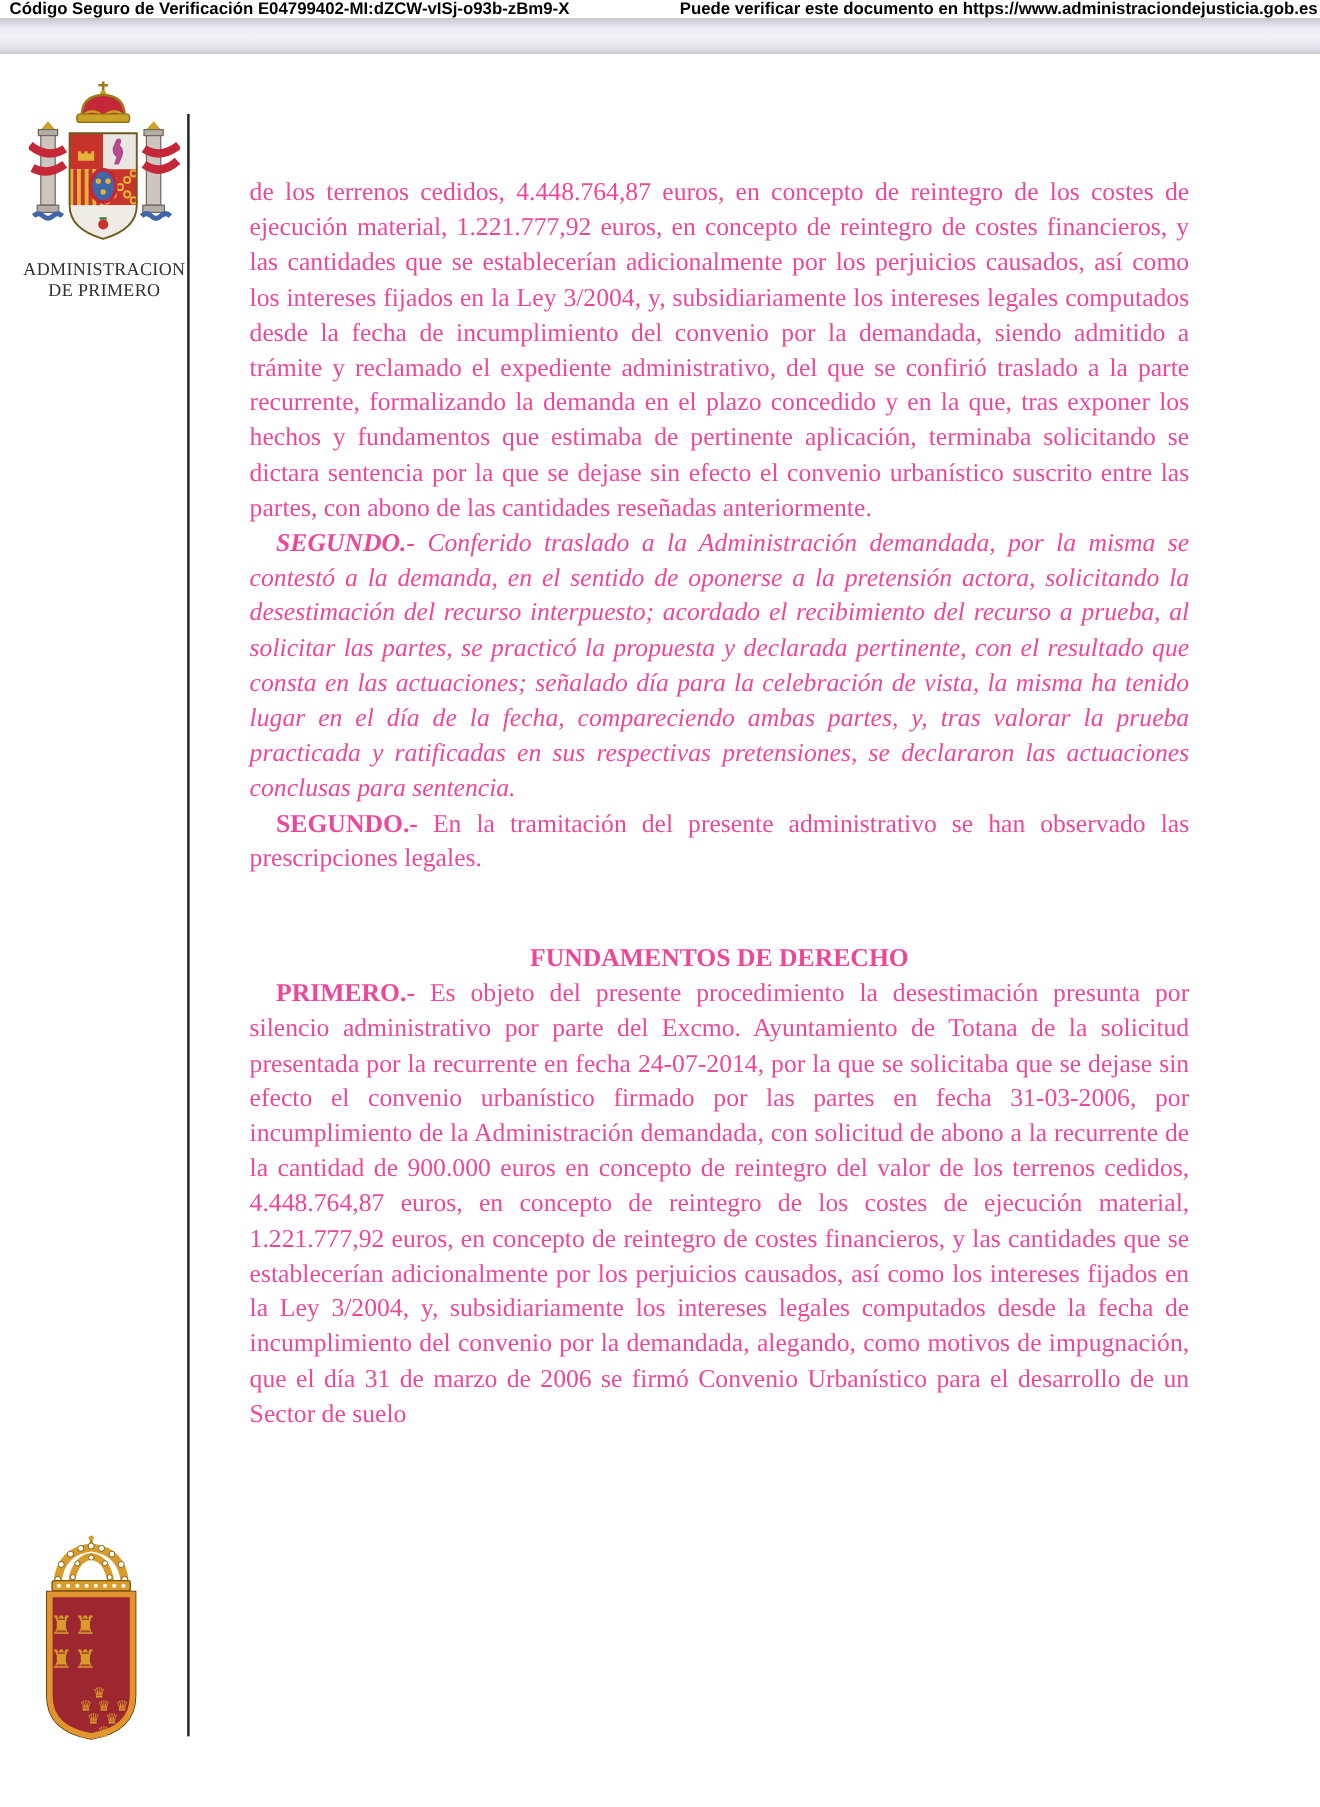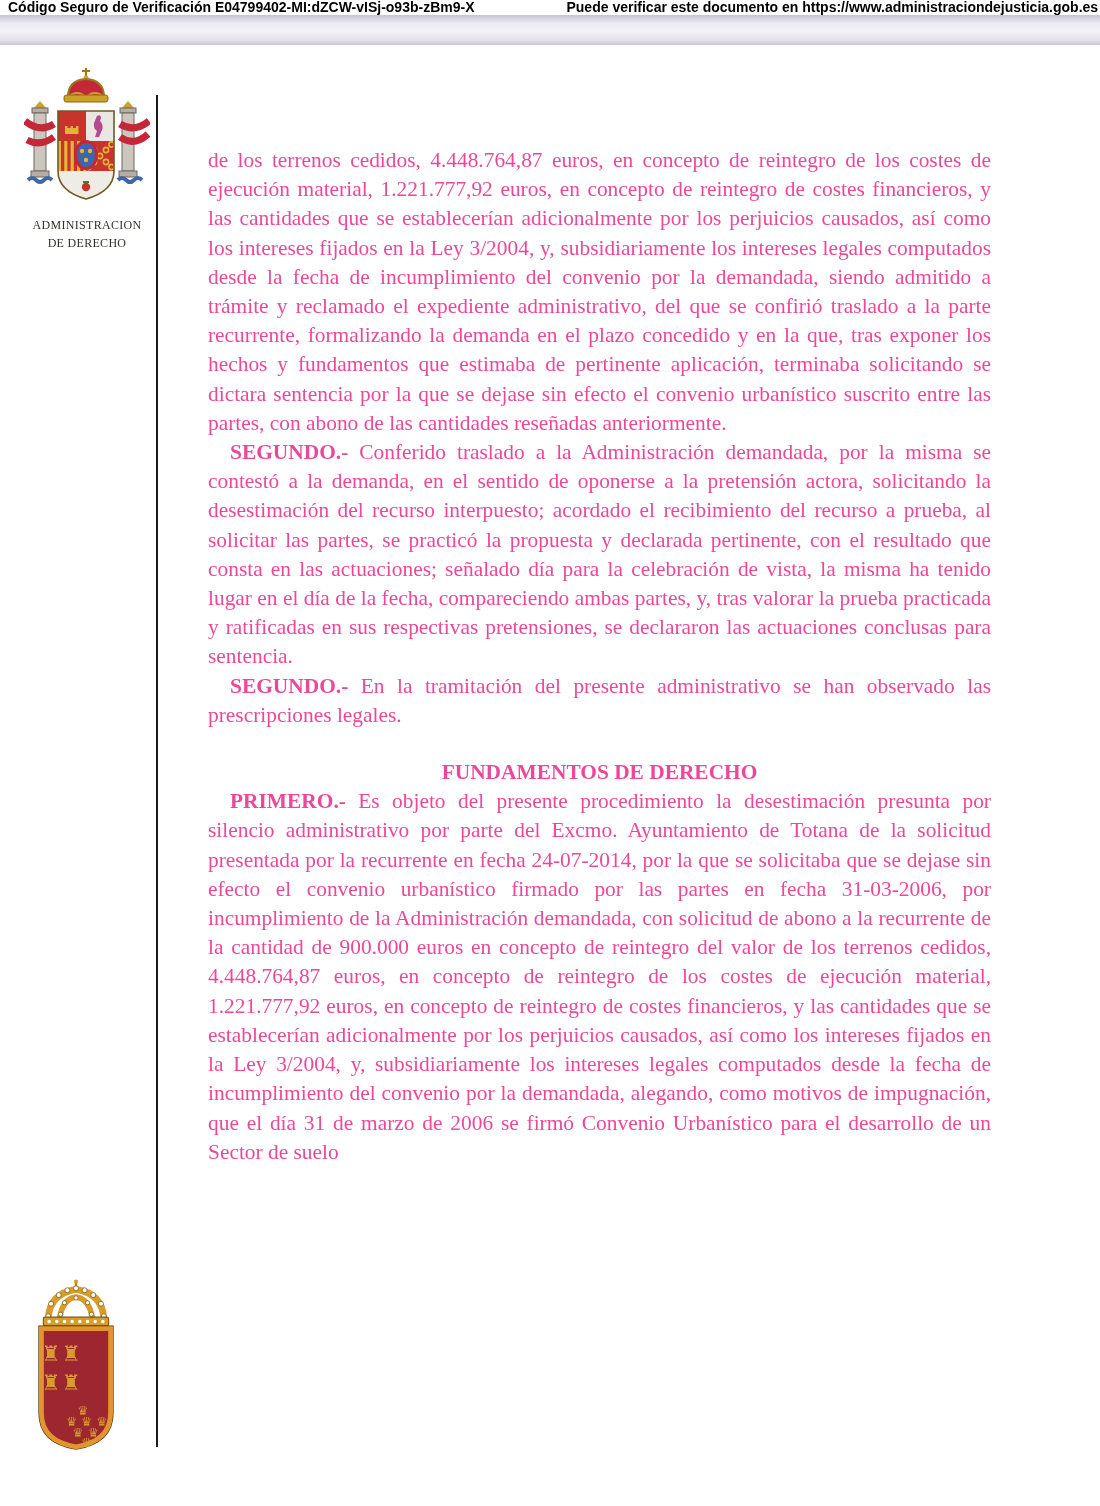--- a/index.html
+++ b/index.html
@@ -16,32 +16,32 @@
   .csv-bar .code   { margin-left:8px; }
   .csv-bar .verify { margin-left:44px;padding-left:48px; }
   
   .gray-band {
     position:absolute; top:15px; left:0; width:100%; height:30px;
     background:linear-gradient(180deg,#c7c4cf 0%,#edebf3 28%,#f4f2f8 55%,#e3e0e9 84%,#cbc8d3 100%);
   }
   
   .emblem-spain  { position:absolute; left:24px;  top:66px;   width:126px; height:150px; }
   .org-label     { position:absolute; left:6px;   top:216px;  width:162px; text-align:center;
-                   font-size:12px; line-height:18px; color:#34302c; letter-spacing:.3px; }
+                   font-size:15px; line-height:18px; color:#34302c; letter-spacing:.3px; }
   .emblem-murcia { position:absolute; left:28px;  top:1276px; width:96px;  height:186px; }
   .divider       { position:absolute; left:156px; top:95px;   width:2px;   height:1352px; background:#1c1c1c; }
   
   .doc {
     position:absolute; left:208px; top:146px; width:783px;
     font-size:21.4px; line-height:29.2px; text-align:justify; color:#ec4899;
   }
   .doc p  { margin:0; }
-  .p-seg  { margin-top:28px; text-indent:22px; }
+  .p-seg  { margin-top:28px; text-indent:22px;font-style:italic; }
   .p-ter  { margin-top:29px; text-indent:22px; }
-  .doc h2 { margin:28px 0 0 0; font-size:21.4px; line-height:29.2px; text-align:center; font-weight:bold; }
+  .doc h2 { margin:54px 0 0 0; font-size:21.4px; line-height:29.2px; text-align:center; font-weight:bold; }
   .p-pri  { margin-top:56px; text-indent:22px; }
   .doc strong { font-weight:bold; }
 </style>
 </head>
 <body>
 
 <div class="page">
 
   <header class="csv-bar">
     <span class="code">Código Seguro de Verificación E04799402-MI:dZCW-vISj-o93b-zBm9-X</span>
@@ -117,21 +117,21 @@
       <g fill="#e3b33a">
           <circle cx="58" cy="85" r="2.2"></circle>
           <circle cx="66" cy="85" r="2.2"></circle>
           <circle cx="62" cy="94" r="2.2"></circle>
         </g>
     </g>
   </svg>
 
   <div class="org-label">
     <div>ADMINISTRACION</div>
-    <div>DE DERECHO</div>
+    <div>DE PRIMERO</div>
   </div>
 
   <div class="divider"></div>
 
   <svg class="emblem-murcia" viewBox="0 0 100 190" xmlns="http://www.w3.org/2000/svg">
     <g>
       <path d="M50 3v9" stroke="#b27c1e" stroke-width="2.5"></path>
         <circle cx="50" cy="4" r="2.2" fill="#d99c2b"></circle>
       <path d="M21 42Q23 16 50 12Q77 16 79 42" fill="none" stroke="#d99c2b" stroke-width="7"></path>
       <path d="M33 42Q36 22 50 20Q64 22 67 42" fill="none" stroke="#d99c2b" stroke-width="6"></path>

